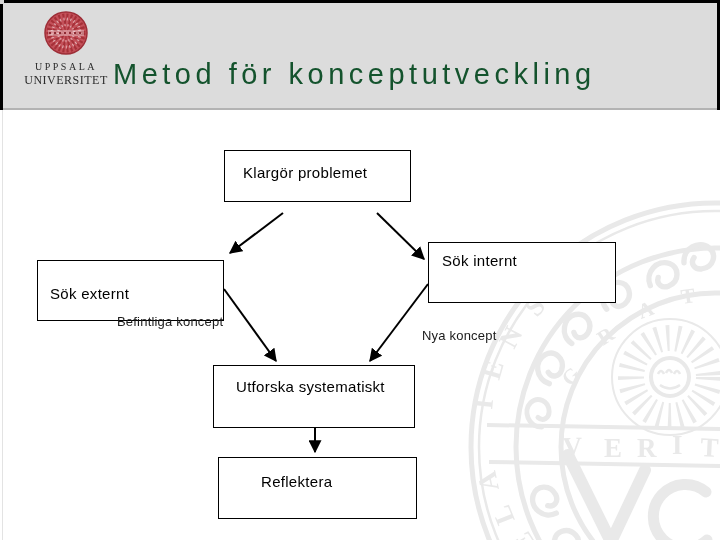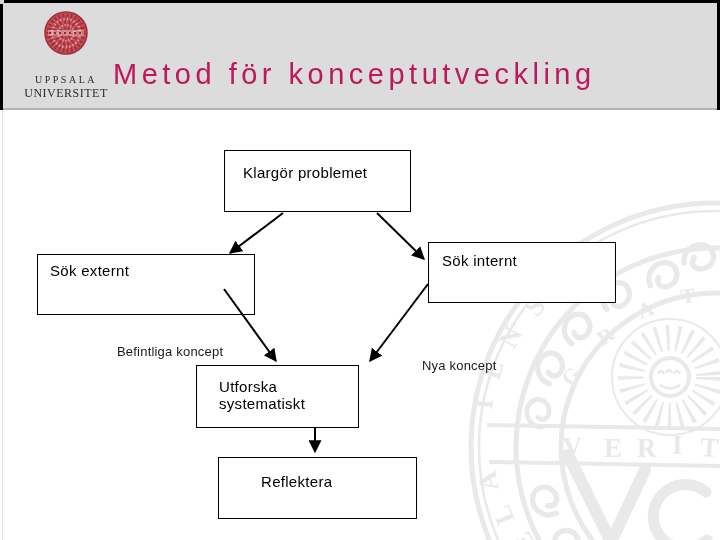--- a/index.html
+++ b/index.html
@@ -9,36 +9,36 @@
   .header{position:absolute;left:0;top:0;width:720px;height:110px;background:#dcdcdc;
           border-bottom:2px solid #b3b3b3;box-sizing:border-box;}
   .frame-top{position:absolute;left:0;top:0;width:720px;height:3px;background:#000;}
   .frame-left{position:absolute;left:0;top:0;width:3px;height:110px;background:#000;}
   .frame-right{position:absolute;left:717px;top:0;width:3px;height:110px;background:#000;}
   .frame-corner{position:absolute;left:0;top:0;width:4px;height:4px;background:#d6d6d6;}
   .left-hairline{position:absolute;left:2px;top:110px;width:1px;height:430px;background:#e3e3e3;}
   .logo{position:absolute;left:20px;top:10px;width:92px;text-align:center;}
   .logo svg{display:block;margin:0 auto;}
   .logo-l1{font-family:"Liberation Serif","DejaVu Serif",serif;font-size:10px;
-           letter-spacing:2.5px;color:#2b2b2b;margin-top:18px;white-space:nowrap;}
+           letter-spacing:2.5px;color:#2b2b2b;margin-top:5px;white-space:nowrap;}
   .logo-l2{font-family:"Liberation Serif","DejaVu Serif",serif;font-size:12px;
            letter-spacing:0.5px;color:#2b2b2b;margin-top:1px;white-space:nowrap;}
   .title{position:absolute;left:113px;top:58px;font-size:29px;letter-spacing:4.5px;
-         color:#be185d;white-space:nowrap;}
+         color:#14532d;white-space:nowrap;}
   
   .watermark{position:absolute;left:0;top:0;z-index:0;}
   
   .box{position:absolute;background:#fff;border:1px solid #000;box-sizing:border-box;
        font-size:15px;letter-spacing:0.3px;color:#000;z-index:2;}
-  .b-klargor{left:224px;top:150px;width:187px;height:62px;padding:13px 0 0 18px;}
-  .b-sokext{left:37px;top:254px;width:218px;height:61px;padding:7px 0 0 12px;}
+  .b-klargor{left:224px;top:150px;width:187px;height:52px;padding:13px 0 0 18px;}
+  .b-sokext{left:37px;top:260px;width:187px;height:61px;padding:24px 0 0 12px;}
   .b-sokint{left:428px;top:242px;width:188px;height:61px;padding:8px 0 0 13px;line-height:19px;}
-  .b-utforska{left:196px;top:365px;width:163px;height:63px;padding:12px 0 0 22px;}
+  .b-utforska{left:213px;top:365px;width:202px;height:63px;padding:12px 0 0 22px;}
   .b-reflektera{left:218px;top:457px;width:199px;height:62px;padding:15px 4px 0 42px;}
-  .edge-label{position:absolute;font-size:13px;letter-spacing:0.2px;color:#1a1a1a;z-index:2;white-space:nowrap;margin-top:30px;}
+  .edge-label{position:absolute;font-size:13px;letter-spacing:0.2px;color:#1a1a1a;z-index:2;white-space:nowrap;}
   .l-befintliga{left:117px;top:314px;}
   .l-nya{left:422px;top:328px;}
   .arrows{position:absolute;left:0;top:0;z-index:3;pointer-events:none;}
 </style>
 </head>
 <body>
 
 <div class="slide">
 
   <svg class="watermark" width="720" height="540" viewBox="0 0 720 540" aria-hidden="true">

